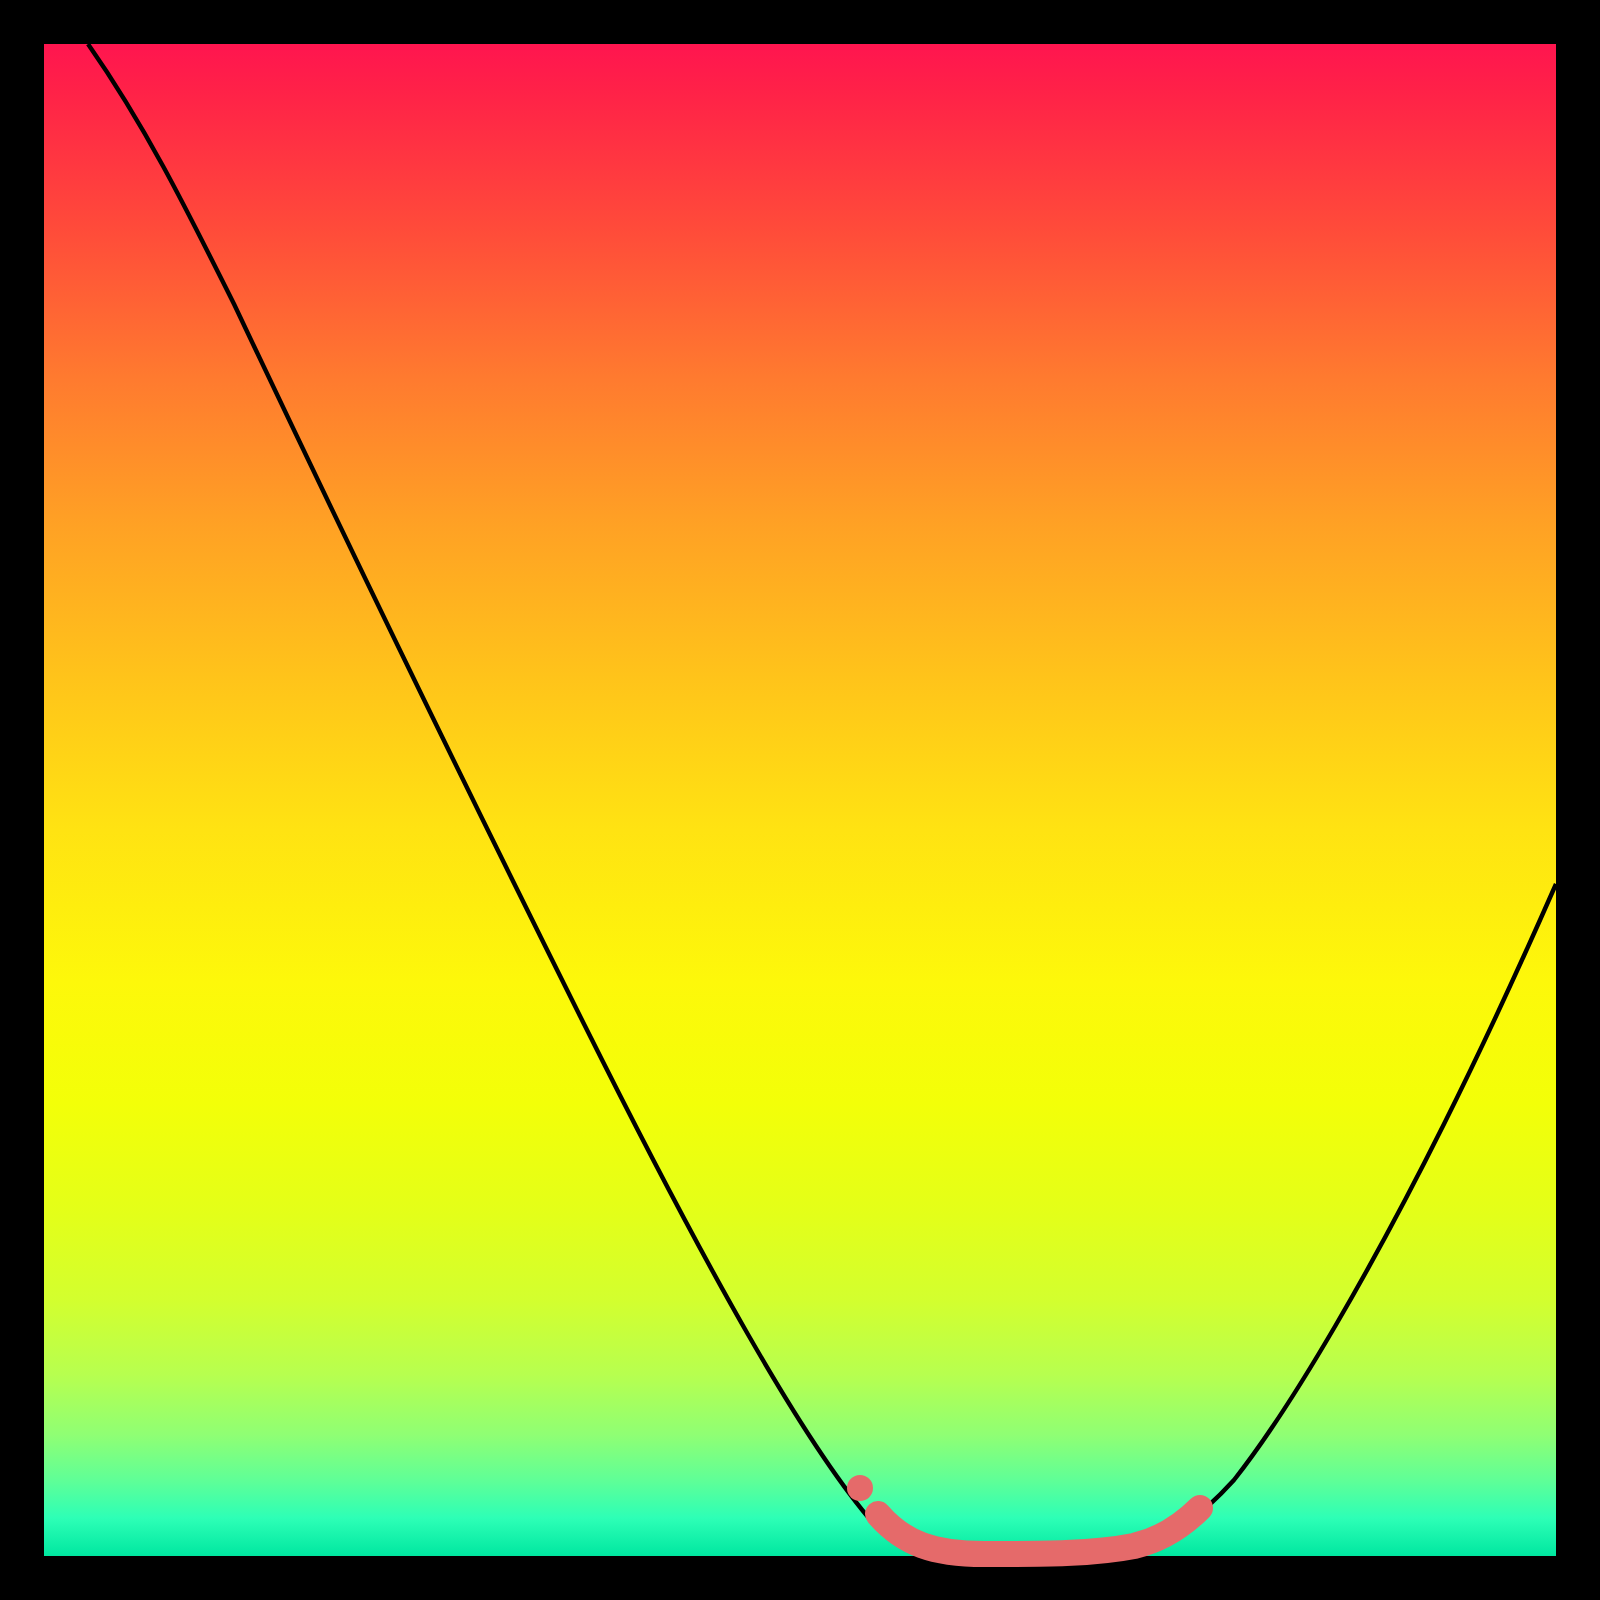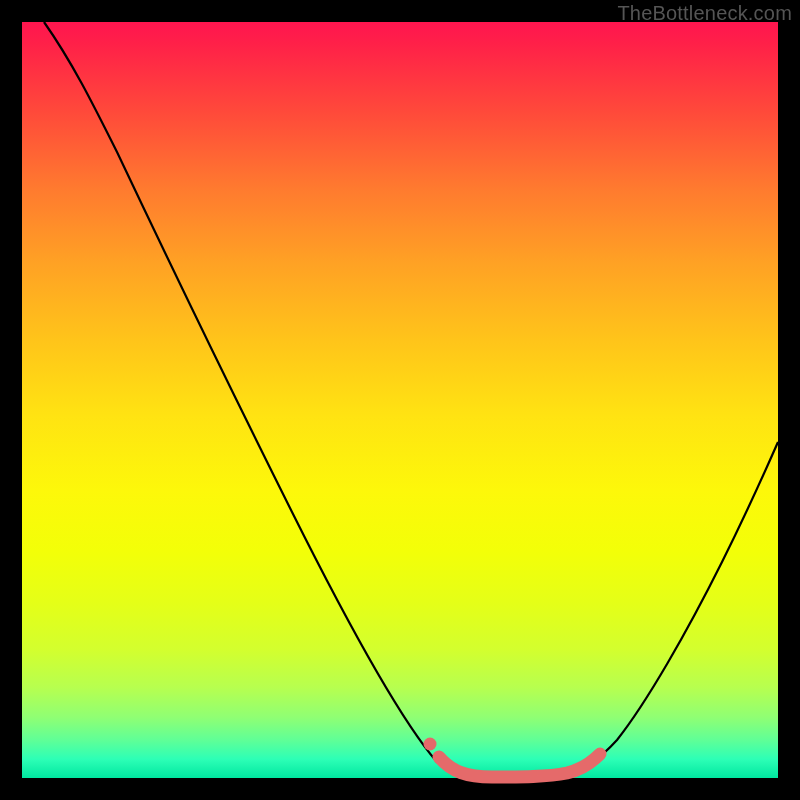--- a/index.html
+++ b/index.html
@@ -84,15 +84,14 @@
                C 430 750, 445 755, 470 755
                C 500 755, 525 755, 545 751
                C 558 748, 568 742, 578 732"></path>
 
       <circle cx="408" cy="722" r="6.5" fill="#e56a6a"></circle>
 
     </svg>
 
   </div>
 
-  <div class="watermark">TheBottleneck.com</div>
 
 </div>
 
 </body></html>

